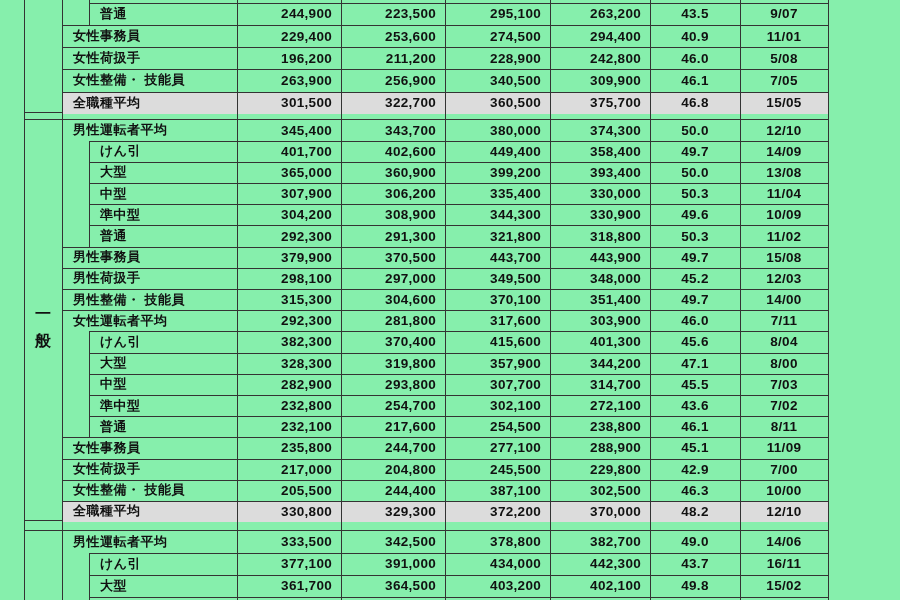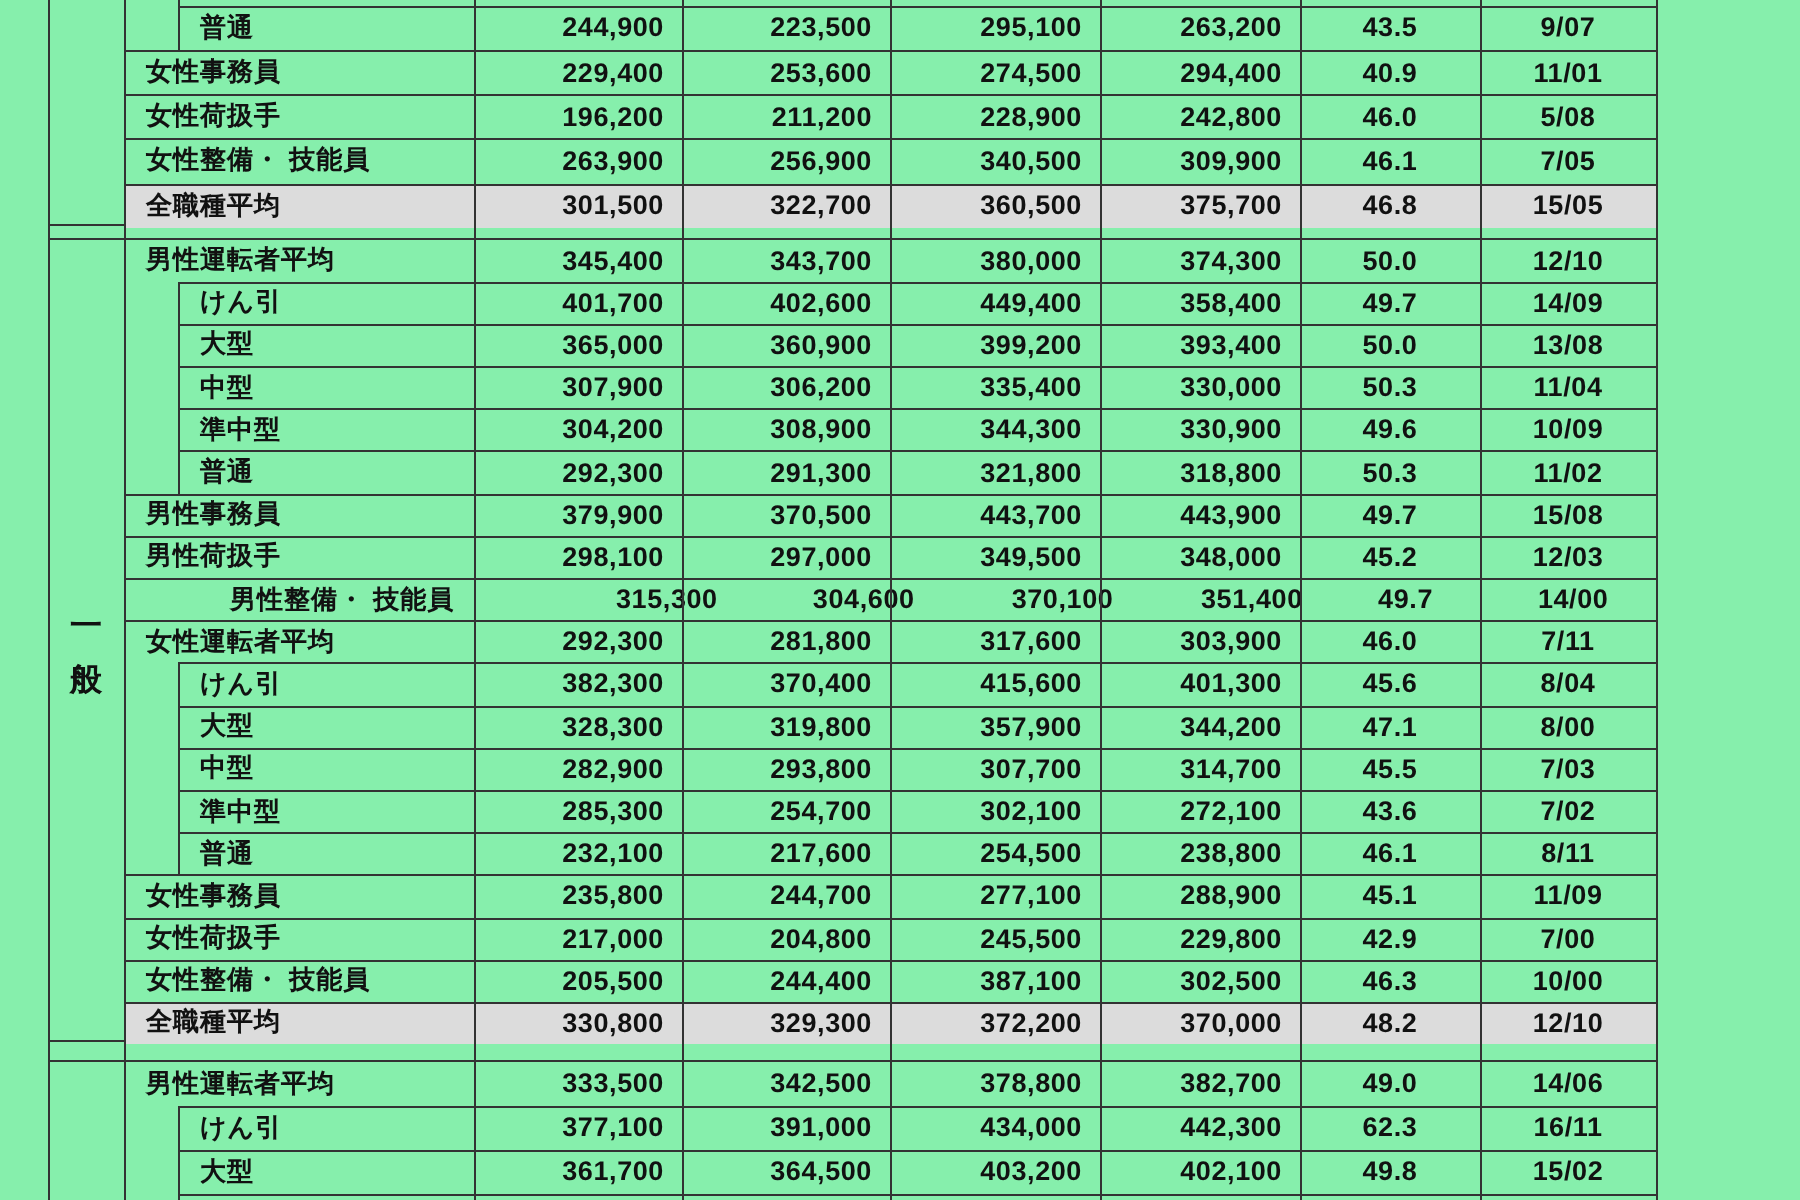--- a/index.html
+++ b/index.html
@@ -198,21 +198,21 @@
           <div class="row" style="height: 21.2px;">
             <div class="rowline" style="left: 0px;"></div>
             <div class="cell c-label">男性荷扱手</div>
             <div class="cell c-num w1">298,100</div>
             <div class="cell c-num w2">297,000</div>
             <div class="cell c-num w3">349,500</div>
             <div class="cell c-num w4">348,000</div>
             <div class="cell c-mid w5">45.2</div>
             <div class="cell c-mid w6">12/03</div>
           </div>
-          <div class="row" style="height: 21.2px; padding-left: 42px;">
+          <div class="row" style="height: 21.2px;">
             <div class="rowline" style="left: 0px;"></div>
             <div class="cell c-label">男性整備・ 技能員</div>
             <div class="cell c-num w1">315,300</div>
             <div class="cell c-num w2">304,600</div>
             <div class="cell c-num w3">370,100</div>
             <div class="cell c-num w4">351,400</div>
             <div class="cell c-mid w5">49.7</div>
             <div class="cell c-mid w6">14/00</div>
           </div>
           <div class="row" style="height: 21.2px;">
@@ -255,21 +255,21 @@
             <div class="cell c-num w2">293,800</div>
             <div class="cell c-num w3">307,700</div>
             <div class="cell c-num w4">314,700</div>
             <div class="cell c-mid w5">45.5</div>
             <div class="cell c-mid w6">7/03</div>
           </div>
           <div class="row indent" style="height: 21.2px;">
             <div class="rowline" style="left: 27px;"></div>
             <div class="indentline"></div>
             <div class="cell c-label">準中型</div>
-            <div class="cell c-num w1">285,300</div>
+            <div class="cell c-num w1">232,800</div>
             <div class="cell c-num w2">254,700</div>
             <div class="cell c-num w3">302,100</div>
             <div class="cell c-num w4">272,100</div>
             <div class="cell c-mid w5">43.6</div>
             <div class="cell c-mid w6">7/02</div>
           </div>
           <div class="row indent" style="height: 21.2px;">
             <div class="rowline" style="left: 27px;"></div>
             <div class="indentline"></div>
             <div class="cell c-label">普通</div>
@@ -335,21 +335,21 @@
             <div class="cell c-mid w6">14/06</div>
           </div>
           <div class="row indent" style="height: 22px;">
             <div class="rowline" style="left: 27px;"></div>
             <div class="indentline"></div>
             <div class="cell c-label">けん引</div>
             <div class="cell c-num w1">377,100</div>
             <div class="cell c-num w2">391,000</div>
             <div class="cell c-num w3">434,000</div>
             <div class="cell c-num w4">442,300</div>
-            <div class="cell c-mid w5">62.3</div>
+            <div class="cell c-mid w5">43.7</div>
             <div class="cell c-mid w6">16/11</div>
           </div>
           <div class="row indent" style="height: 22px;">
             <div class="rowline" style="left: 27px;"></div>
             <div class="indentline"></div>
             <div class="cell c-label">大型</div>
             <div class="cell c-num w1">361,700</div>
             <div class="cell c-num w2">364,500</div>
             <div class="cell c-num w3">403,200</div>
             <div class="cell c-num w4">402,100</div>

